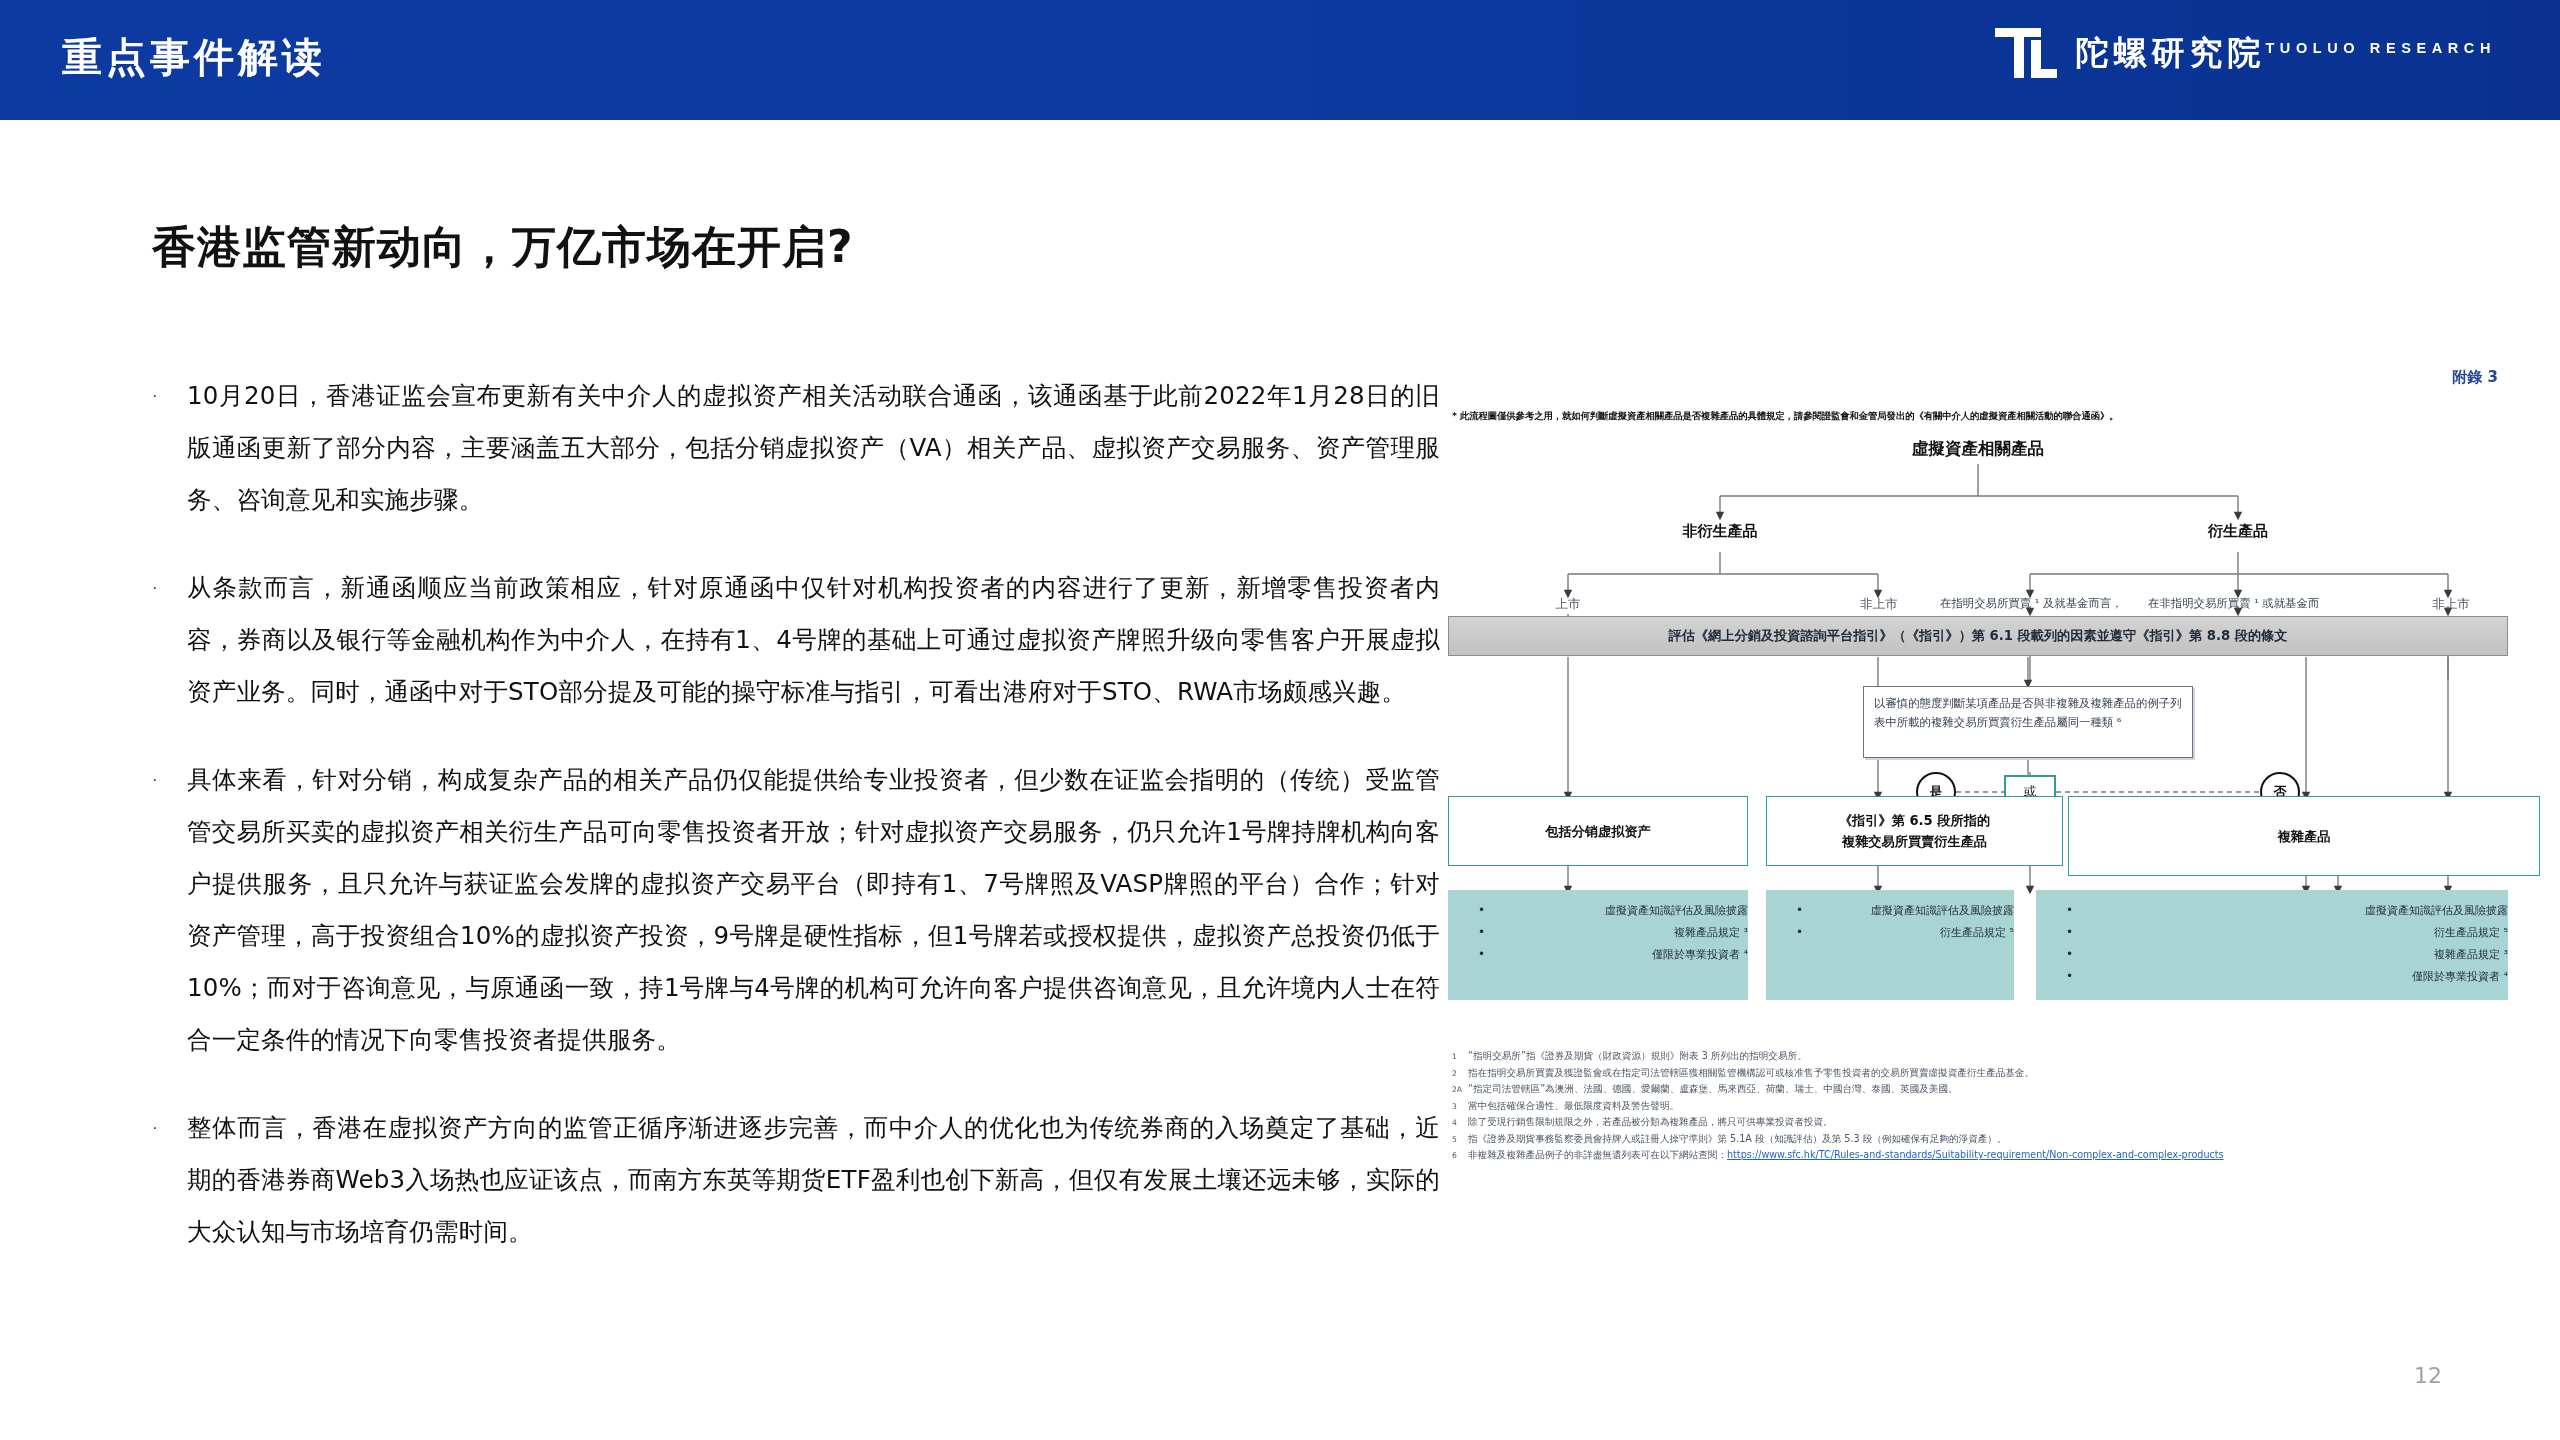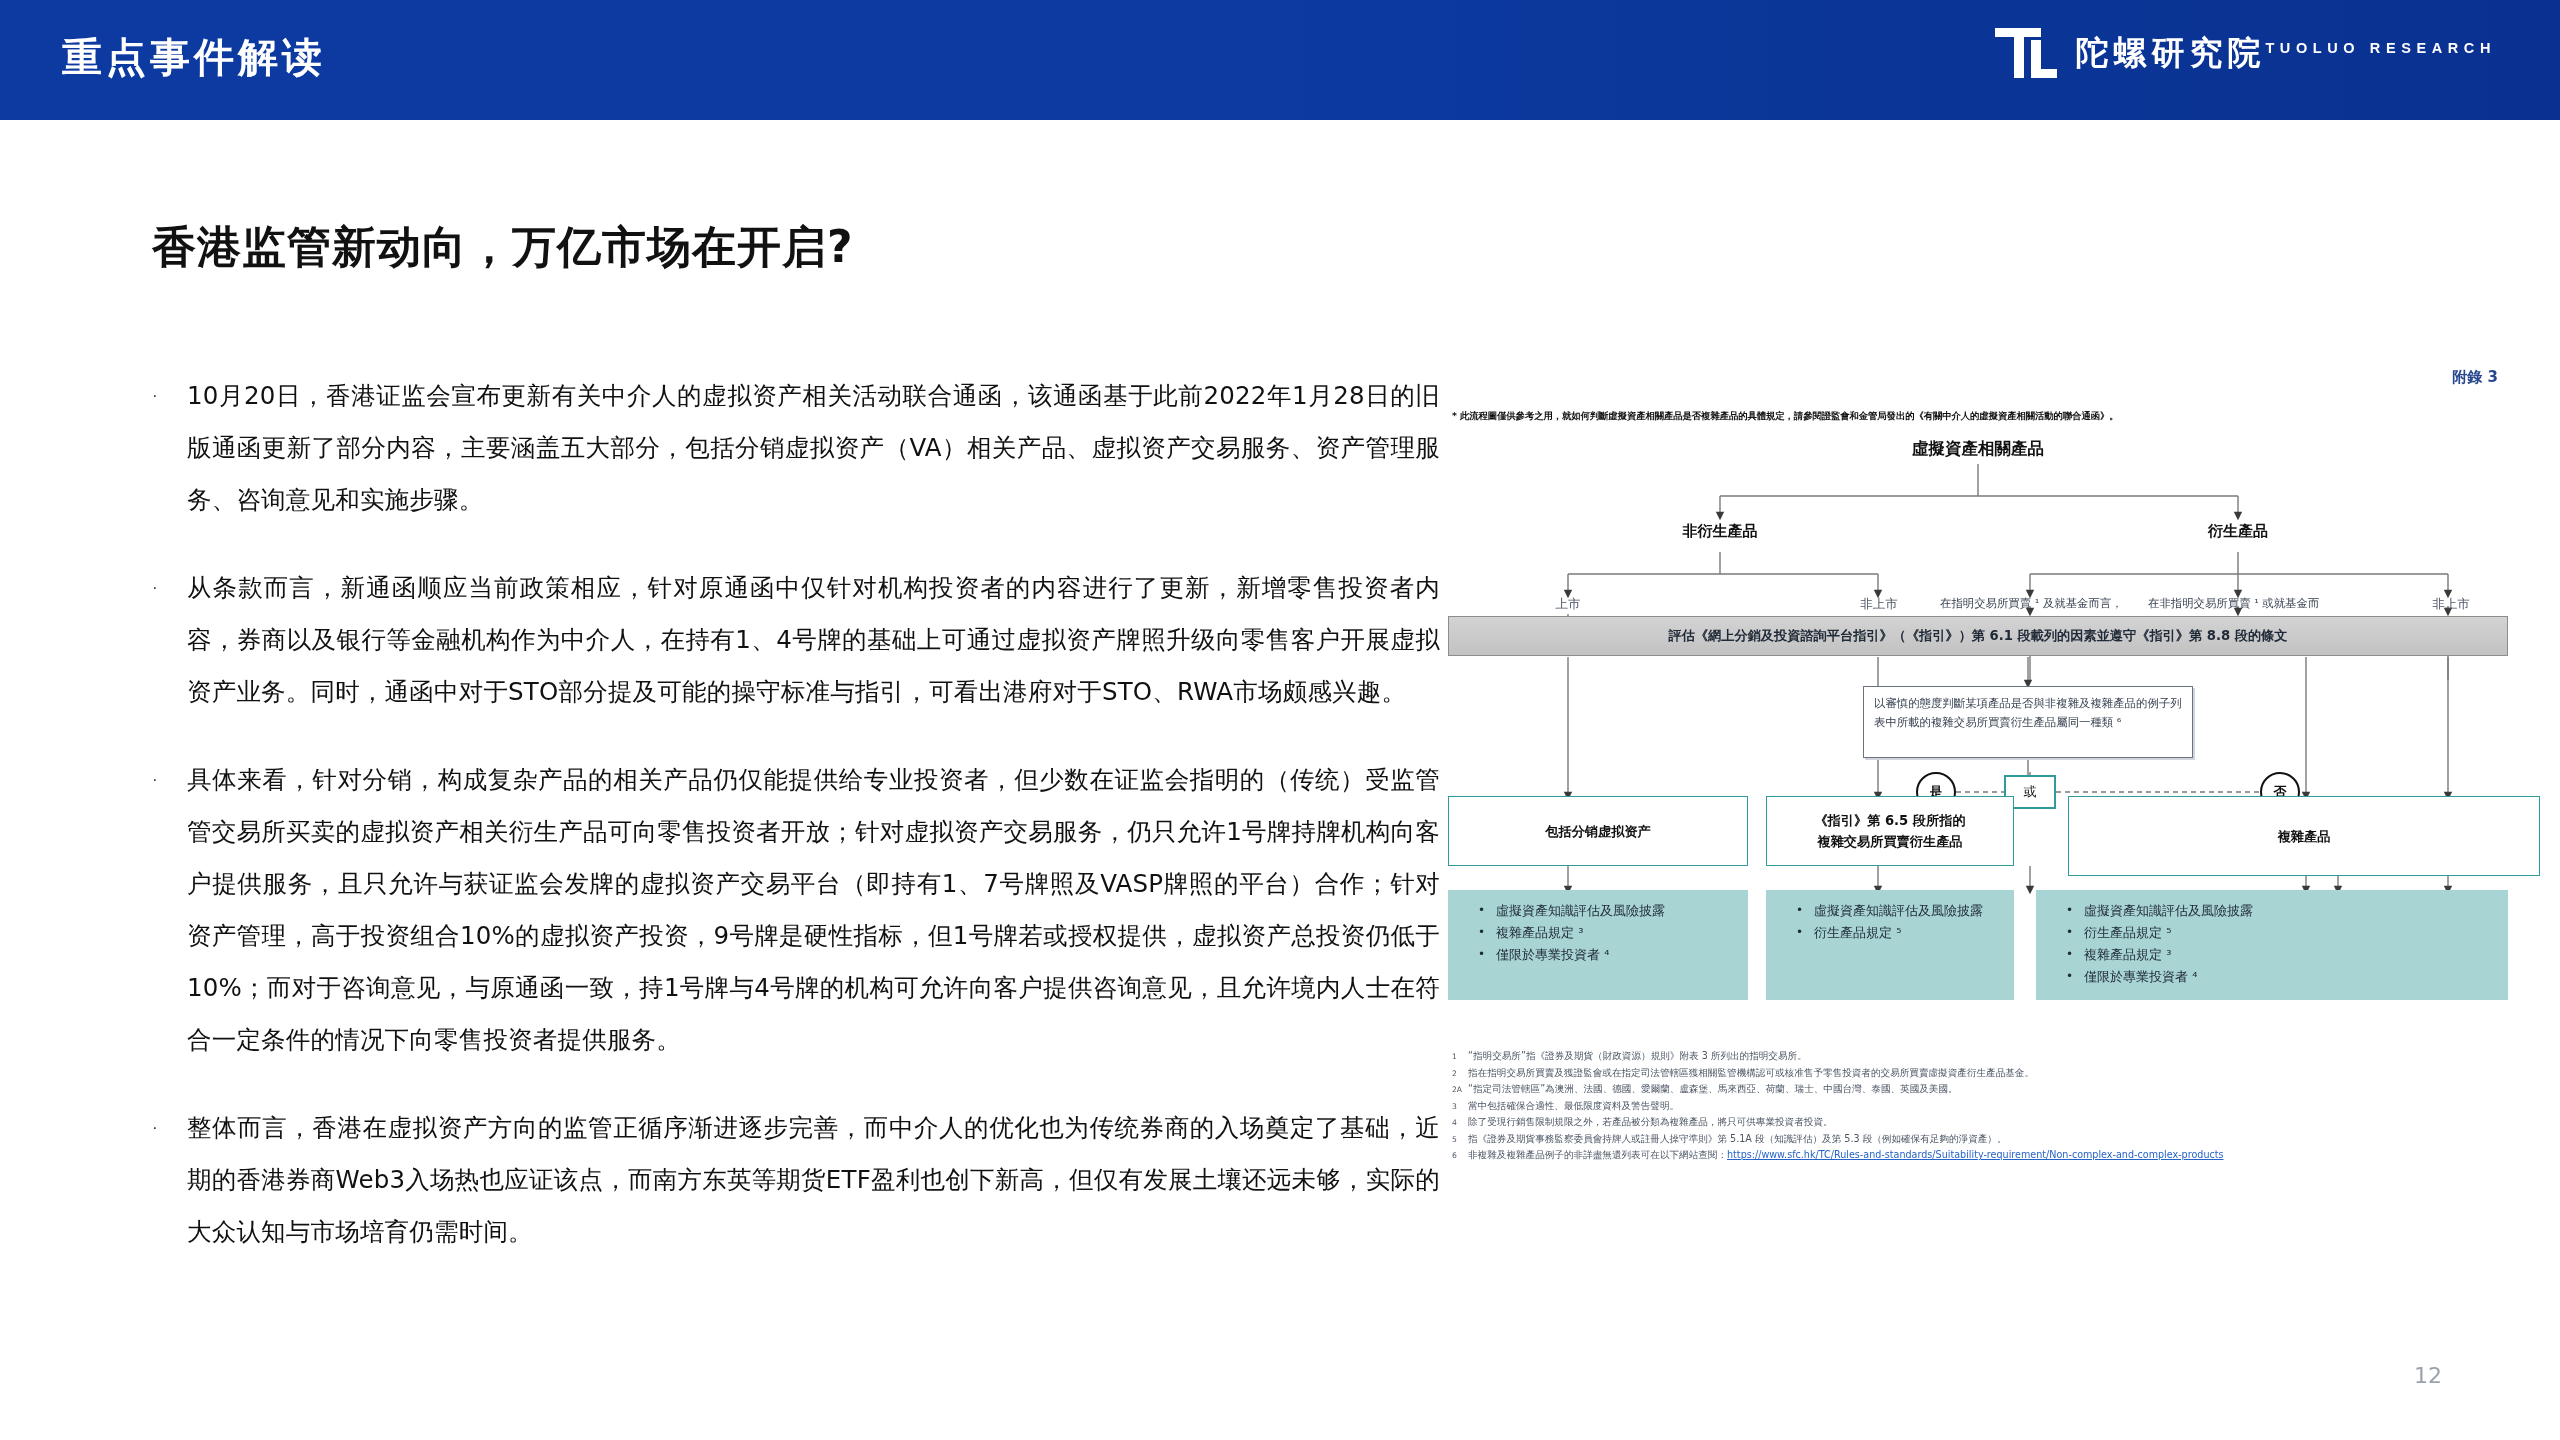--- a/index.html
+++ b/index.html
@@ -103,22 +103,23 @@
     position:absolute; border:1.6px solid #2f9b9b; background:#fff;
     display:flex; align-items:center; justify-content:center; text-align:center;
     font-size:13.2px; font-weight:bold; color:#111; line-height:21px;
     font-family:"DejaVu Sans","Liberation Sans",sans-serif;
   }
   .req-box {
     position:absolute; background:#a8d4d4; padding:10px 0 10px 0;
   }
   .req-box ul { list-style:none; }
   .req-box li {
-    font-size:13px; color:#1f2937; line-height:22px; padding-left:48px; position:relative;
-    font-family:"DejaVu Sans","Liberation Sans",sans-serif;
+    font-size:11px; color:#1f2937; line-height:22px; padding-left:48px; position:relative;
+    font-family:"DejaVu Sans","Liberation Sans",sans-serif;
+    text-align:right;
   }
   .req-box li::before {
     content:"•"; position:absolute; left:30px; top:-1px; font-size:12px; color:#1f2937;
   }
   .fnotes {
     position:absolute; left:4px; top:680px; width:1050px;
   }
   .fnote { display:flex; font-size:9.6px; color:#4b5563; line-height:15.5px; white-space:nowrap;
            font-family:"DejaVu Sans","Liberation Sans",sans-serif; }
   .fnote .mk { flex:0 0 16px; font-size:7.6px; padding-top:1px; color:#4b5563; }
@@ -253,21 +254,21 @@
     <div class="grey-bar">評估《網上分銷及投資諮詢平台指引》（《指引》）第 6.1 段載列的因素並遵守《指引》第 8.8 段的條文</div>
 
     <div class="judge-box">以審慎的態度判斷某項產品是否與非複雜及複雜產品的例子列表中所載的複雜交易所買賣衍生產品屬同一種類 ⁶</div>
 
     <div class="circ" style="left:468px; top:404px;">是</div>
     <div class="or-box" style="left:556px; top:407px;">或</div>
     <div class="circ" style="left:812px; top:404px;">否</div>
 
     <div class="out-box" style="left:0px; top:428px; width:300px; height:70px;">包括分销虚拟资产</div>
 
-    <div class="out-box" style="left:318px; top:428px; width:248px; height:70px; flex-direction:column;">
+    <div class="out-box" style="left:318px; top:428px; width:297px; height:70px; flex-direction:column;">
       <span>《指引》第 6.5 段所指的</span>
       <span>複雜交易所買賣衍生產品</span>
     </div>
 
     <div class="out-box" style="left:588px; top:428px; width:472px; height:80px;margin-left:32px;">複雜產品</div>
 
     <div class="req-box" style="left:0px; top:522px; width:300px; height:110px;">
       <ul>
         <li>虛擬資產知識評估及風險披露</li>
         <li>複雜產品規定 ³</li>

